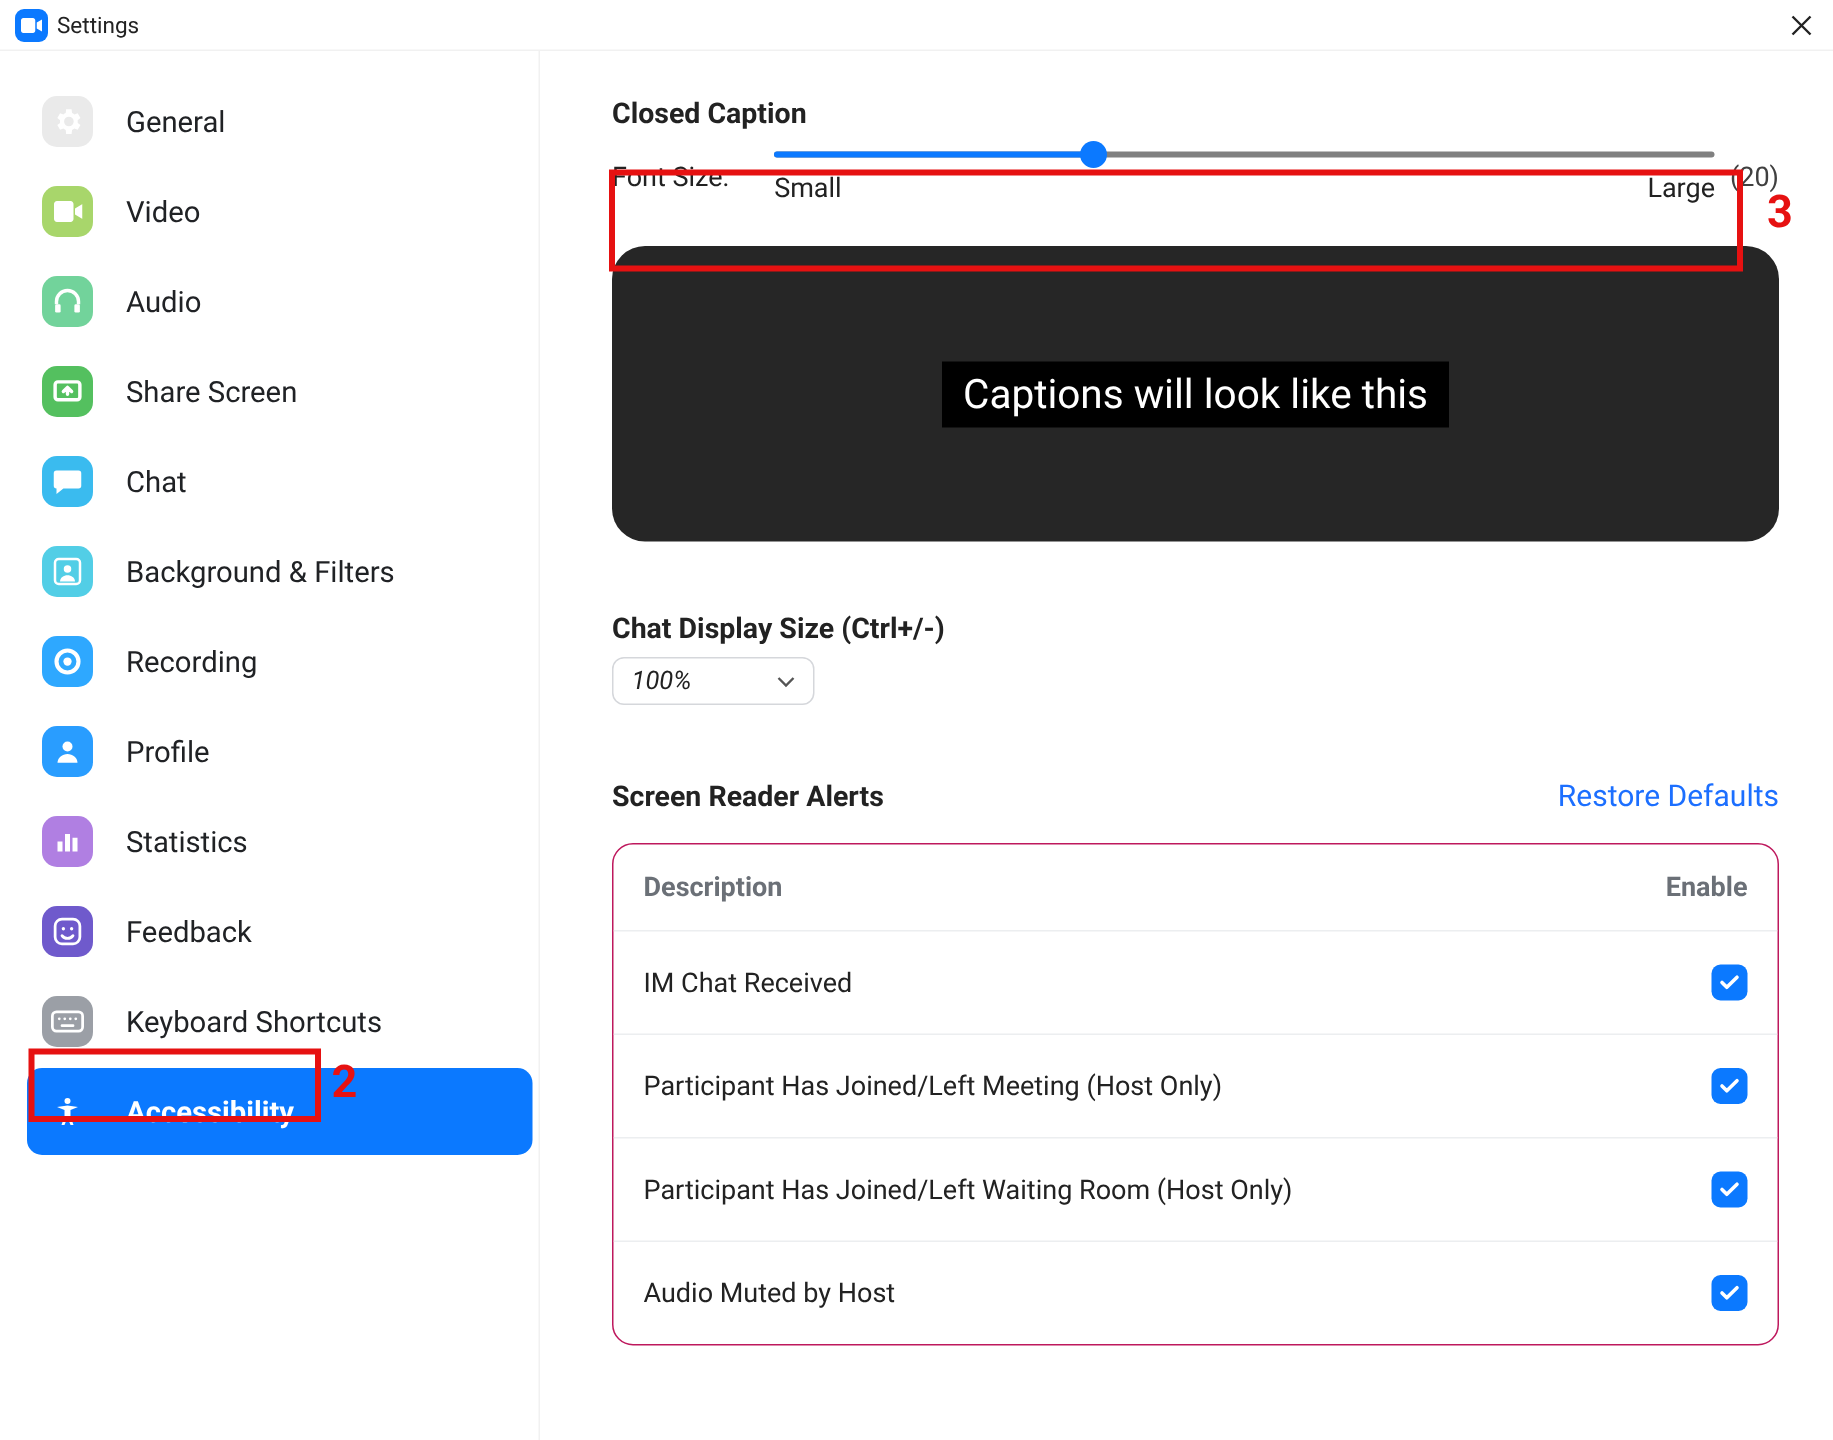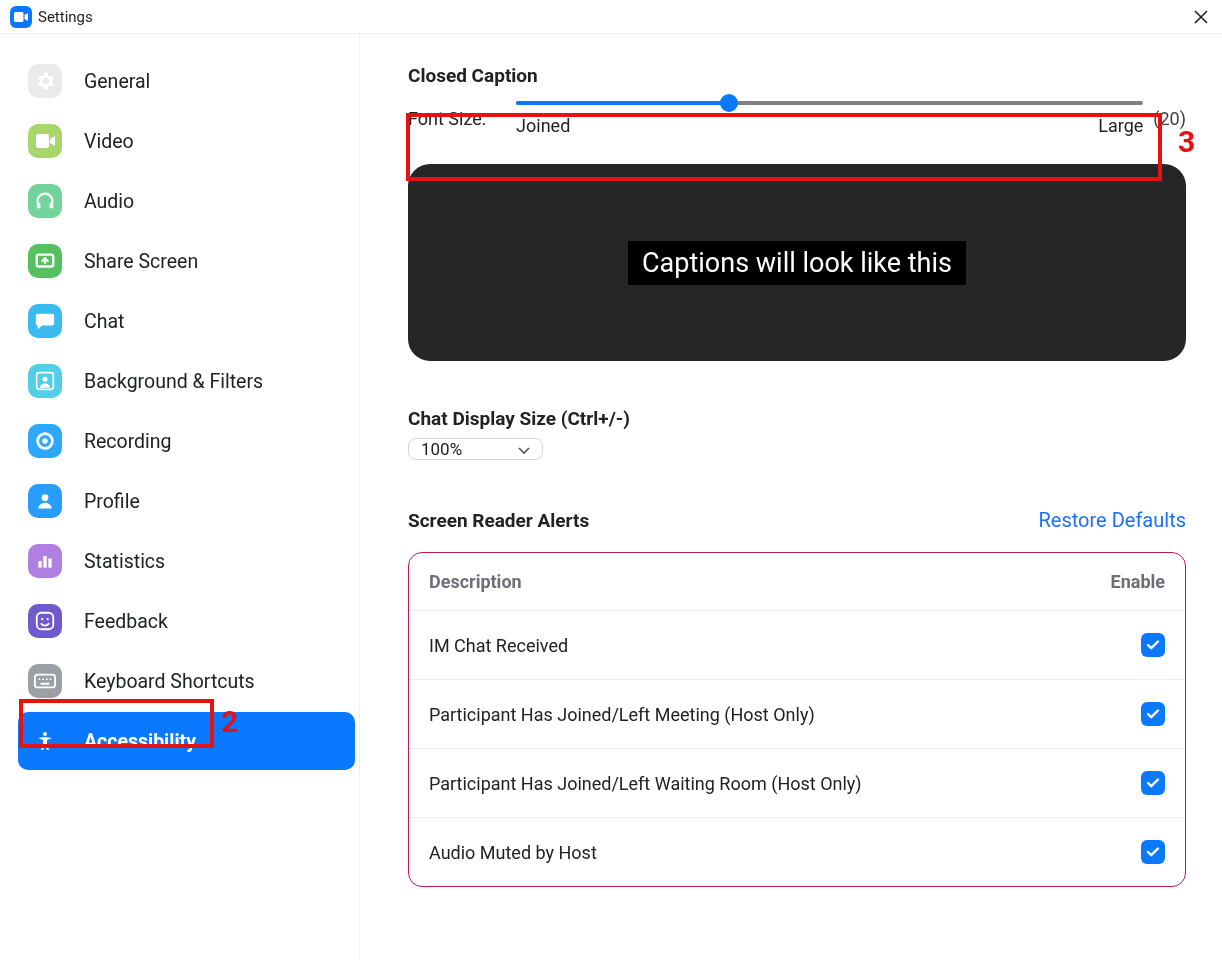--- a/index.html
+++ b/index.html
@@ -44,21 +44,21 @@
   .row-slider .fs-label { margin-right:30px; }
   .slider-track-wrap { flex:1; position:relative; }
   .slider-track { position:relative; height:4px; background:#808080; border-radius:2px; }
   .slider-fill { position:absolute; left:0; top:0; height:4px; background:#0b79ff; border-radius:2px; }
   .slider-thumb { position:absolute; width:18px; height:18px; background:#0b79ff; border-radius:50%; top:-7px; transform:translateX(-50%); }
   .minmax { display:flex; justify-content:space-between; font-size:18px; margin-top:10px; }
   .value-readout { margin-left:10px; font-size:18px; color:#404040; }
   .caption-preview { margin-top:28px; background:#262626; height:197px; border-radius:22px; display:flex; align-items:center; justify-content:center; }
   .caption-preview .bubble { background:#000; color:#fff; font-size:27px; padding:6px 14px; }
   .chat-size-label { margin-top:46px; font-size:19px; font-weight:700; }
-  .select-box { margin-top:8px; width:135px; height:22px; border:1px solid #d5d7db; border-radius:8px; display:flex; align-items:center; padding:0 12px; cursor:pointer; justify-content:space-between; font-size:17px; }
+  .select-box { margin-top:8px; width:135px; height:32px; border:1px solid #d5d7db; border-radius:8px; display:flex; align-items:center; padding:0 12px; cursor:pointer; justify-content:space-between; font-size:17px;font-style:italic; }
   .chev { margin-left:8px; }
   .sr-header { margin-top:48px; display:flex; align-items:center; justify-content:space-between; }
   .sr-header h2 { margin:0; }
   .restore-link { color:#1c6fff; font-size:20px; cursor:pointer; }
   .alert-table { margin-top:20px; border:1px solid #be185d; border-radius:14px; overflow:hidden; position:relative; }
   .alert-head { display:flex; padding:18px 20px; font-weight:700; color:#6b7077; font-size:18px; border-bottom:1px solid #eceef0; }
   .alert-head .col-desc { flex:1; }
   .alert-row { display:flex; align-items:center; padding:22px 20px; font-size:18px; border-bottom:1px solid #eceef0; }
   .alert-row:last-child { border-bottom:none;align-items:center; }
   .alert-row .desc { flex:1; }
@@ -206,21 +206,21 @@
     <h2>Closed Caption</h2>
 
     <div class="row-slider">
       <span class="fs-label">Font Size:</span>
       <div class="slider-track-wrap">
         <div class="slider-track">
           <div class="slider-fill" id="slider-fill" style="width: 34%;"></div>
           <div class="slider-thumb" id="slider-thumb" style="left: 34%;"></div>
         </div>
         <div class="minmax">
-          <span>Joined</span>
+          <span>Small</span>
           <span>Large</span>
         </div>
       </div>
       <span class="value-readout">(20)</span>
     </div>
 
     <div class="caption-preview">
       <div class="bubble">Captions will look like this</div>
     </div>
 

